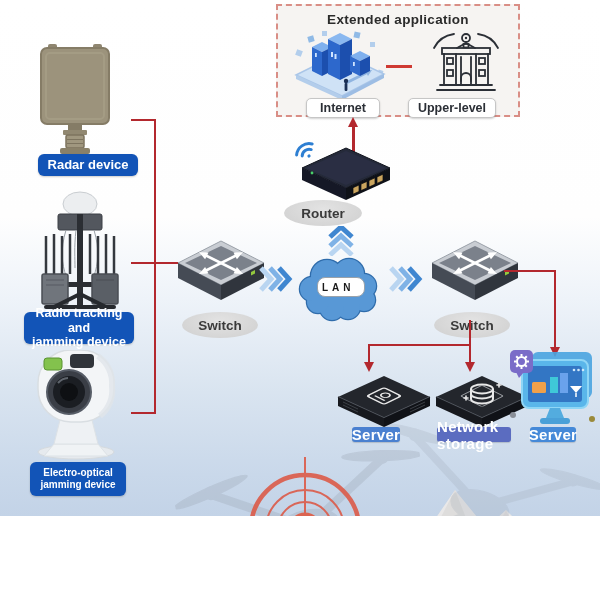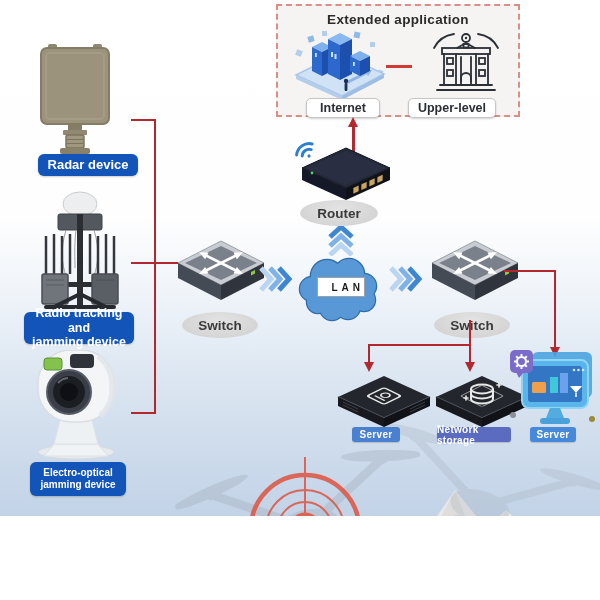--- a/index.html
+++ b/index.html
@@ -23,35 +23,35 @@
   
   .blue-label { position:absolute; background:#1254b7; color:#fff; font-weight:700;
     border-radius:6px; text-align:center; display:flex; flex-direction:column;
     justify-content:center; line-height:1.18; box-shadow:0 1px 2px rgba(0,0,0,.2); }
   .ellipse-label { position:absolute; background:radial-gradient(ellipse at 50% 35%,#e3e3e3,#cfcfcf);
     border-radius:50%; display:flex; align-items:center; justify-content:center;
     color:#3a3a3a; font-weight:700; font-size:13.5px; }
   .white-label { position:absolute; background:#fff; border:1px solid #c6c6c6; border-radius:5px;
     display:flex; align-items:center; justify-content:center; color:#2b2f36;
     font-weight:700; font-size:12.5px; box-shadow:0 1px 2px rgba(0,0,0,.18); }
-  .small-label { position:absolute; color:#fff; font-weight:700; font-size:10px;
+  .small-label { position:absolute; color:#fff; font-weight:700; font-size:15px;
     border-radius:3px; display:flex; align-items:center; justify-content:center;
     letter-spacing:.3px; box-shadow:0 1px 1px rgba(0,0,0,.15); }
   .lbl-server { background:#4a80d0; }
   .lbl-storage { background:#5b6cc0; }
   .lbl-client { background:#4589d8; }
 
   
   .ext-box { position:absolute; left:276px; top:4px; width:244px; height:113px;
     background:#f6f4f2; border:2px dashed #d98e86; }
   .ext-title { position:absolute; left:0; top:6px; width:100%; text-align:center;
     font-weight:700; font-size:13.5px; color:#2b2b2b; letter-spacing:.3px; }
 
-  .lan-text { position:absolute; background:#fff; border:1px solid #9aa2aa; border-radius:0;
-    display:flex; align-items:center; justify-content:flex-end; font-weight:700; font-size:10px;
+  .lan-text { position:absolute; background:#fff; border:1px solid #9aa2aa; border-radius:8px;
+    display:flex; align-items:center; justify-content:flex-start; font-weight:700; font-size:10px;
     color:#1a1a1a; letter-spacing:4px; padding-left:4px; }
 </style>
 </head>
 <body>
 
 <div class="canvas">
 
   <svg class="abs" style="left:0;top:430px;" width="600" height="170" viewBox="0 0 600 170">
     <path d="M0,170 L0,122 L60,96 L120,126 L185,102 L245,132 L320,106 L400,136 L470,112 L540,142 L600,122 L600,170 Z" fill="#e0e9f2" opacity="0.65"></path>
     <path d="M0,170 L0,148 L70,132 L150,157 L230,142 L300,162 L340,152 L340,170 Z" fill="#e6edf4" opacity="0.6"></path>
@@ -325,21 +325,21 @@
     <polygon points="4,22 48,42 48,54 4,34" fill="#151826"></polygon>
     <polygon points="48,42 92,22 92,34 48,54" fill="#0e1118"></polygon>
     <g fill="#caa55f" stroke="#0a0c10" stroke-width="0.7">
       <polygon points="55,41.7 61,39 61,45.5 55,48.2"></polygon>
       <polygon points="63,38.1 69,35.4 69,41.9 63,44.6"></polygon>
       <polygon points="71,34.5 77,31.8 77,38.3 71,41"></polygon>
       <polygon points="79,30.9 85,28.2 85,34.7 79,37.4"></polygon>
     </g>
     <circle cx="14" cy="27" r="1.4" fill="#49d06a"></circle>
   </svg>
-  <div class="ellipse-label" style="left:300px;top:200px;width:78px;height:26px;">
+  <div class="ellipse-label" style="left:284px;top:200px;width:78px;height:26px;">
     <span>Router</span>
   </div>
 
   <svg class="abs" style="left:431px;top:240px;" width="88" height="66" viewBox="0 0 88 66">
     <polygon points="44,1 87,23 44,45 1,23" fill="#c9cdd3" stroke="#9aa0a8" stroke-width="1"></polygon>
     <polygon points="44,6 80,23 44,40 8,23" fill="#7b818b"></polygon>
     <polygon points="1,23 44,45 44,60 1,38" fill="#454b55"></polygon>
     <polygon points="44,45 87,23 87,38 44,60" fill="#30353d"></polygon>
     <polygon points="74,32 78,30 78,33.5 74,35.5" fill="#93c83e"></polygon>
     <g stroke="#ffffff" stroke-width="2.6" fill="#ffffff" stroke-linecap="round">

